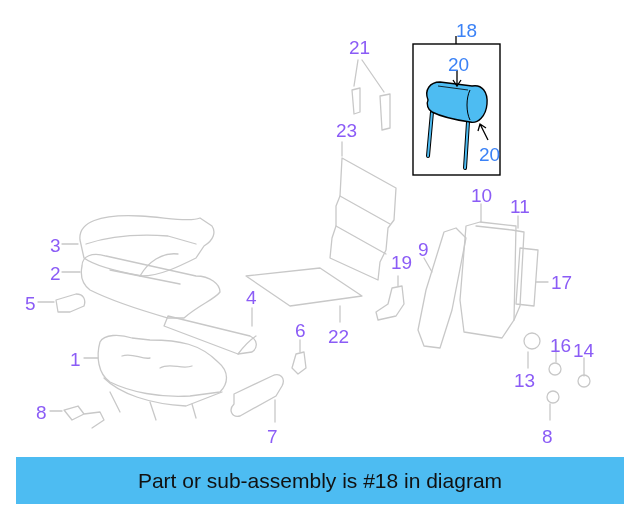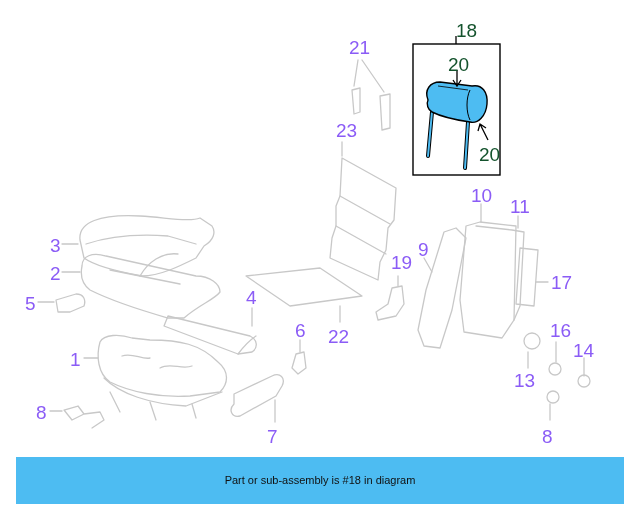--- a/index.html
+++ b/index.html
@@ -1,21 +1,21 @@
 <!DOCTYPE html>
 <html><head>
 <meta charset="utf-8">
 <style>
   html, body { margin: 0; padding: 0; background: #ffffff; }
   body { width: 640px; height: 512px; position: relative; overflow: hidden; font-family: "Liberation Sans", sans-serif; }
   #diagram { position: absolute; left: 0; top: 0; width: 640px; height: 455px; }
   .callout { position: absolute; font-family: "Liberation Sans", sans-serif; font-size: 19px; color: #8b5cf6; line-height: 1; }
-  .callout.active { color: #14532d; }
+  .callout.active { color: #3b82f6; }
   .banner { position: absolute; left: 16px; top: 457px; width: 608px; height: 47px; background: #4dbcf2; display: flex; flex-direction: column; align-items: center; justify-content: center; }
-  .banner span { font-family: "Liberation Sans", sans-serif; font-size: 11px; color: #111111; line-height: 19px; }
+  .banner span { font-family: "Liberation Sans", sans-serif; font-size: 21px; color: #111111; line-height: 19px; }
 </style>
 </head>
 <body>
 
 <div id="diagram">
   <svg width="640" height="455" viewBox="0 0 640 455">
     <g fill="none" stroke="#c8c8c8" stroke-width="1.3" stroke-linejoin="round" stroke-linecap="round">
 
       <g>
         <path d="M80,240 C78,222 100,214 140,216 C170,218 190,222 200,218 L212,226 C216,232 214,240 204,246 L196,258 C180,266 160,276 142,276 C120,272 95,266 84,258 Z"></path>
@@ -100,21 +100,21 @@
   <span class="callout" style="left:295px;top:321px">6</span>
   <span class="callout" style="left:267px;top:427px">7</span>
   <span class="callout" style="left:36px;top:403px">8</span>
   <span class="callout" style="left:418px;top:240px">9</span>
   <span class="callout" style="left:471px;top:186px">10</span>
   <span class="callout" style="left:510px;top:197px">11</span>
   <span class="callout" style="left:551px;top:273px">17</span>
   <span class="callout" style="left:514px;top:371px">13</span>
   <span class="callout" style="left:573px;top:341px">14</span>
   <span class="callout" style="left:542px;top:427px">8</span>
-  <span class="callout" style="left:550px;top:321px">16</span>
+  <span class="callout" style="left:550px;top:336px">16</span>
   <span class="callout" style="left:391px;top:253px">19</span>
   <span class="callout active" style="left:456px;top:21px">18</span>
   <span class="callout active" style="left:448px;top:55px">20</span>
   <span class="callout active" style="left:479px;top:145px">20</span>
   <span class="callout" style="left:349px;top:38px">21</span>
   <span class="callout" style="left:328px;top:327px">22</span>
   <span class="callout" style="left:336px;top:121px">23</span>
 </div>
 
 <div class="banner">

